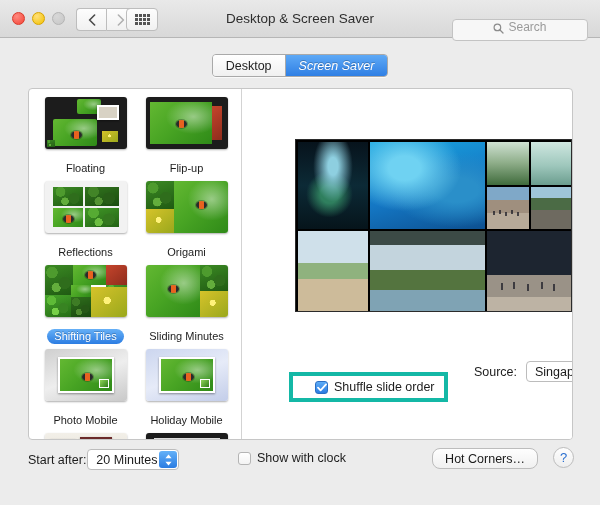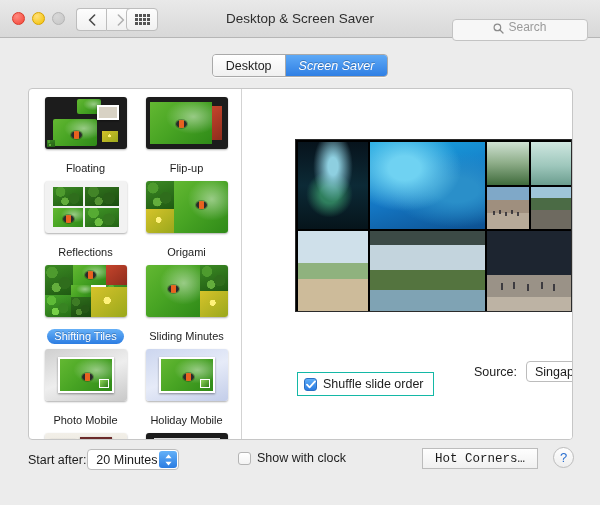--- a/index.html
+++ b/index.html
@@ -351,24 +351,24 @@
     flex-direction: column;
     align-items: center;
     justify-content: center;
     gap: 2px;
   }
   .stepper .ar { display: block; }
 
   
   .shufflewrap {
     position: absolute;
-    left: 297px; top: 372px;
-    border: 1px solid #14b8a6;
+    left: 289px; top: 372px;
+    border: 4px solid #14b8a6;
     background: #ffffff;
-    padding: 4px 9px 4px 6px;
+    padding: 4px 9px 4px 22px;
     display: inline-flex;
     align-items: center;
     box-sizing: border-box;
   }
   .checkbox {
     width: 13px; height: 13px;
     border-radius: 3px;
     box-sizing: border-box;
     flex: none;
     display: flex;
@@ -415,23 +415,22 @@
     position: absolute;
     right: 62px; top: 8px;
     height: 21px;
     padding: 6px 12px;
     display: flex;
     align-items: center;
     font-size: 12.5px;
     color: #1b1b1b;
     background: linear-gradient(to bottom, #fefefe, #f0f0f0);
     border: 1px solid #bcbcbc;
-    border-radius: 0;
-    box-sizing: border-box;
-    font-family: Liberation Mono, monospace;
+    border-radius: 8px;
+    box-sizing: border-box;
   }
   .helpbtn {
     position: absolute;
     right: 26px; top: 7px;
     width: 21px; height: 21px;
     border-radius: 50%;
     background: linear-gradient(to bottom, #fefefe, #eeeeee);
     border: 1px solid #bcbcbc;
     display: flex;
     align-items: center;

